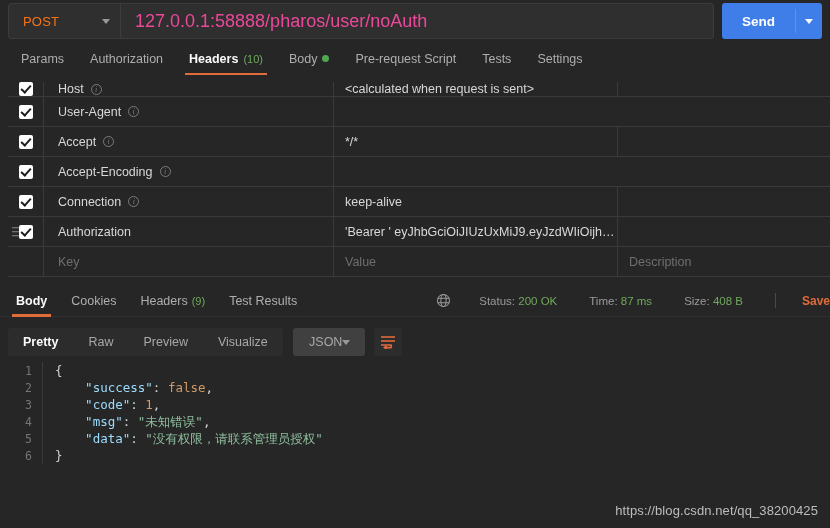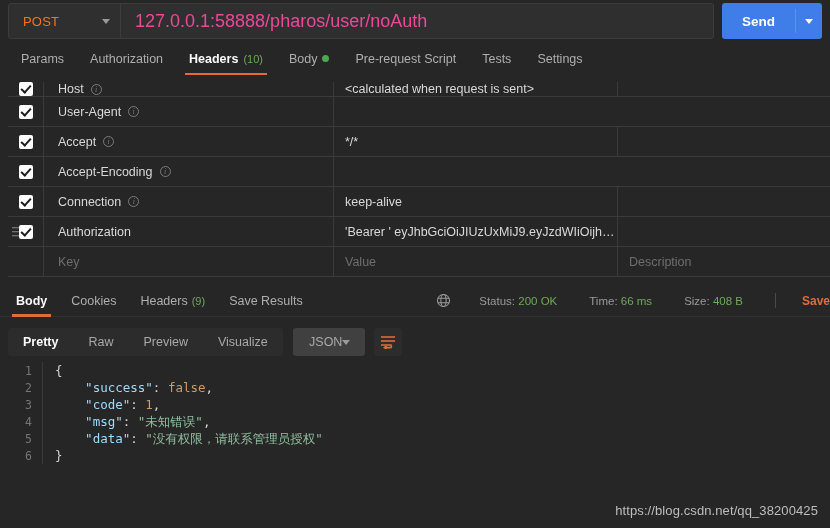--- a/index.html
+++ b/index.html
@@ -295,37 +295,37 @@
           <span>Body</span>
         </div>
         <div class="resp-tab">
           <span>Cookies</span>
         </div>
         <div class="resp-tab">
           <span>Headers</span>
           <span class="tab-count">(9)</span>
         </div>
         <div class="resp-tab">
-          <span>Save Results</span>
+          <span>Test Results</span>
         </div>
       </div>
     <div class="resp-meta">
       <svg class="globe" viewBox="0 0 16 16">
         <circle cx="8" cy="8" r="6.4" fill="none" stroke="#9a9a9a" stroke-width="1.1"></circle>
         <ellipse cx="8" cy="8" rx="2.8" ry="6.4" fill="none" stroke="#9a9a9a" stroke-width="1.1"></ellipse>
         <line x1="1.8" y1="5.6" x2="14.2" y2="5.6" stroke="#9a9a9a" stroke-width="1.1"></line>
         <line x1="1.8" y1="10.4" x2="14.2" y2="10.4" stroke="#9a9a9a" stroke-width="1.1"></line>
       </svg>
       <span class="meta-item">
         <span>Status:</span>
         <b>200 OK</b>
       </span>
       <span class="meta-item">
         <span>Time:</span>
-        <b>66 ms</b>
+        <b>87 ms</b>
       </span>
       <span class="meta-item">
         <span>Size:</span>
         <b>408 B</b>
       </span>
       <span class="meta-sep"></span>
       <span class="save-link">Save</span>
     </div>
   </div>
 

